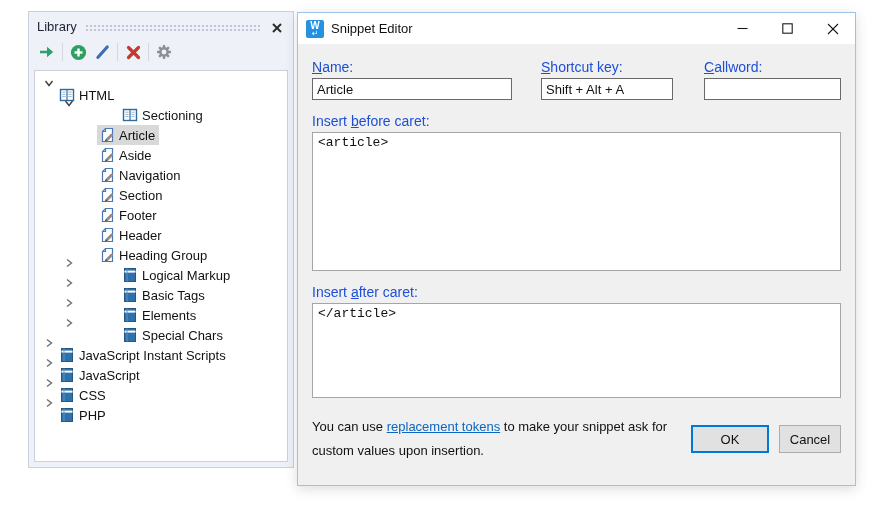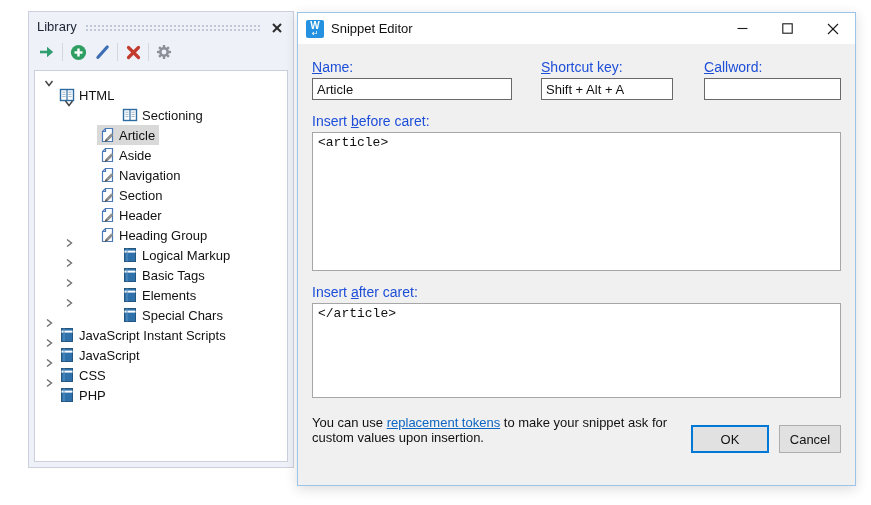--- a/index.html
+++ b/index.html
@@ -60,21 +60,21 @@
   .txt { height:22px; border:1px solid #696969; background:#fff; font-family:"Liberation Sans",sans-serif;
          font-size:13px; padding:0 4px; color:#111; outline:none; width:100%; }
   .area-label { margin-top:13px; }
   textarea { width:100%; border:1px solid #a6a6a6; background:#fff; resize:none;
              font-family:"Liberation Mono", monospace; font-size:13px; color:#111;
              padding:2px 5px; outline:none; }
   .ta-before { height:139px; flex:none; }
   .ta-after  { height:95px; flex:none; }
 
   .bottom-row { margin-top:17px; display:flex; justify-content:space-between; flex:none; }
-  .note { font-size:13px; color:#111; line-height:15px; max-width:372px; }
+  .note { font-size:13px; color:#111; line-height:24px; max-width:372px; }
   .note a { color:#0b65c2; text-decoration:underline; cursor:pointer; }
   .btns { display:flex; align-items:flex-start; padding-top:10px; }
   .btn { height:28px; background:#e1e1e1; font-family:"Liberation Sans",sans-serif; font-size:13px;
          color:#111; display:flex; align-items:center; justify-content:center; cursor:pointer; }
   .btn-ok { width:78px; border:2px solid #0078d7; margin-right:10px; }
   .btn-cancel { width:62px; border:1px solid #adadad; }
   u { text-decoration:underline; }
 </style>
 </head>
 <body>
@@ -251,20 +251,38 @@
       <span class="ticon">
 
         <svg class="icon-snippet" width="16" height="16" viewBox="0 0 16 16">
           <path d="M6.5 1.5 H13.5 V14.5 H3.5 V4.5 Z" fill="#ffffff" stroke="#4a78b8" stroke-width="1.2"></path>
           <path d="M6.5 1.5 V4.5 H3.5" fill="none" stroke="#4a78b8" stroke-width="1.2"></path>
           <line x1="7.5" y1="13.2" x2="12.6" y2="8.1" stroke="#8e8e8e" stroke-width="2.8" stroke-linecap="round"></line>
           <line x1="6.6" y1="14.1" x2="7.5" y2="13.2" stroke="#5a5a5a" stroke-width="1.6" stroke-linecap="round"></line>
         </svg>
       </span>
       <span class="tlabel">Section</span>
+    </span>
+  </div>
+      <div class="tree-row lvl-2 snippet leaf">
+    <span class="chev">
+      
+      
+    </span>
+    <span class="row-sel">
+      <span class="ticon">
+
+        <svg class="icon-snippet" width="16" height="16" viewBox="0 0 16 16">
+          <path d="M6.5 1.5 H13.5 V14.5 H3.5 V4.5 Z" fill="#ffffff" stroke="#4a78b8" stroke-width="1.2"></path>
+          <path d="M6.5 1.5 V4.5 H3.5" fill="none" stroke="#4a78b8" stroke-width="1.2"></path>
+          <line x1="7.5" y1="13.2" x2="12.6" y2="8.1" stroke="#8e8e8e" stroke-width="2.8" stroke-linecap="round"></line>
+          <line x1="6.6" y1="14.1" x2="7.5" y2="13.2" stroke="#5a5a5a" stroke-width="1.6" stroke-linecap="round"></line>
+        </svg>
+      </span>
+      <span class="tlabel">Footer</span>
     </span>
   </div>
       <div class="tree-row lvl-2 snippet leaf">
     <span class="chev">
       
       
     </span>
     <span class="row-sel">
       <span class="ticon">
 

